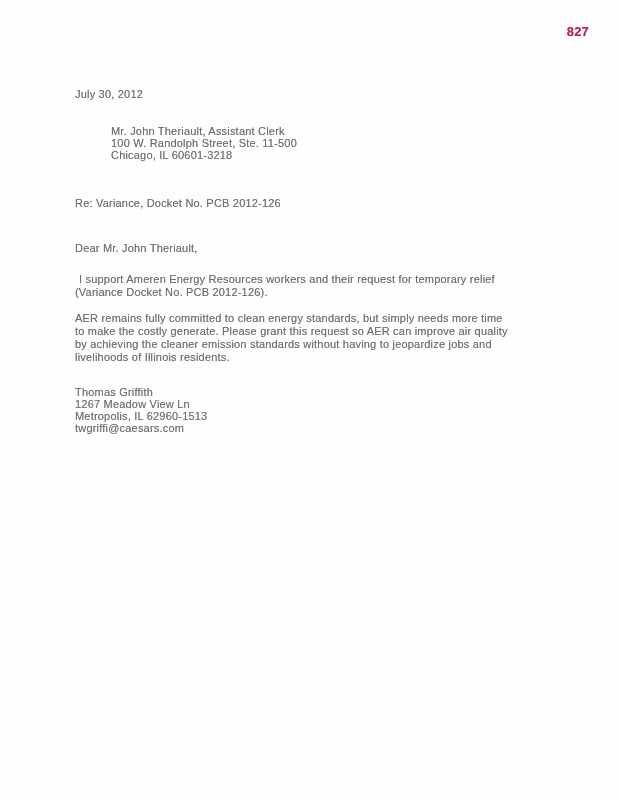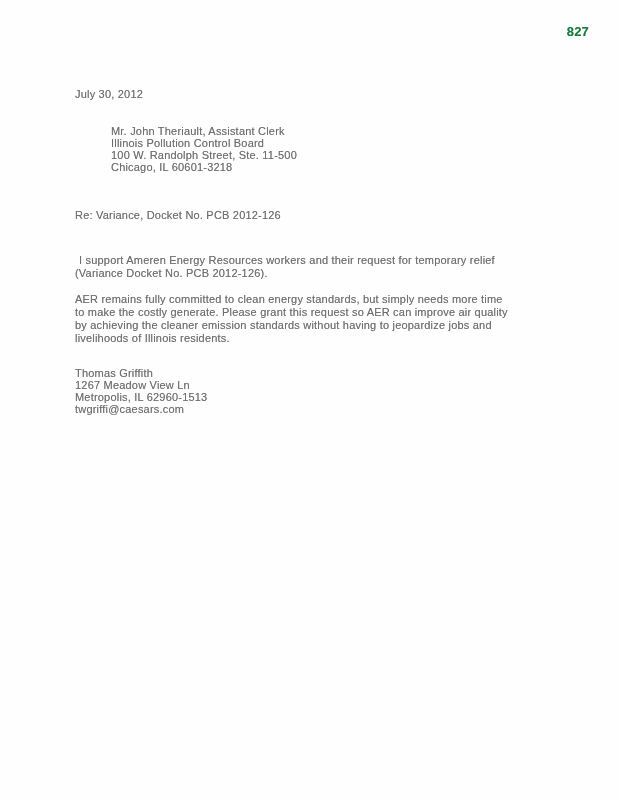--- a/index.html
+++ b/index.html
@@ -19,21 +19,21 @@
   .scan-text {
     color: #6e6e6e;
     text-shadow: 0 0 0.4px rgba(110,110,110,0.6);
     letter-spacing: 0.2px;
   }
   .page-number {
     position: absolute;
     top: 24px;
     right: 30px;
     font-size: 13px;
-    color: #15803d;
+    color: #be185d;
     font-weight: bold;
   }
   .letter {
     position: absolute;
     left: 75px;
     top: 88px;
     width: 440px;
     font-size: 11px;
     line-height: 13px;
   }
@@ -79,27 +79,27 @@
 <div class="page">
 
   <div class="page-number scan-text">827</div>
 
   <div class="letter scan-text">
 
     <div class="block date-line">July 30, 2012</div>
 
     <div class="block address-block">
       <div>Mr. John Theriault, Assistant Clerk</div>
-      <div>Illinois Pollution Control Board</div>
       <div>100 W. Randolph Street, Ste. 11-500</div>
       <div>Chicago, IL 60601-3218</div>
     </div>
 
     <div class="block re-line">Re: Variance, Docket No. PCB 2012-126</div>
 
+    <div class="block salutation">Dear Mr. John Theriault,</div>
 
     <p class="para para-indent">I support Ameren Energy Resources workers and their request for temporary relief (Variance Docket No. PCB 2012-126).</p>
 
 
     <p class="para">AER remains fully committed to clean energy standards, but simply needs more time to make the costly generate. Please grant this request so AER can improve air quality by achieving the cleaner emission standards without having to jeopardize jobs and livelihoods of Illinois residents.</p>
 
 
     <div class="block closing-block">
       <div>Thomas Griffith</div>
       <div>1267 Meadow View Ln</div>

